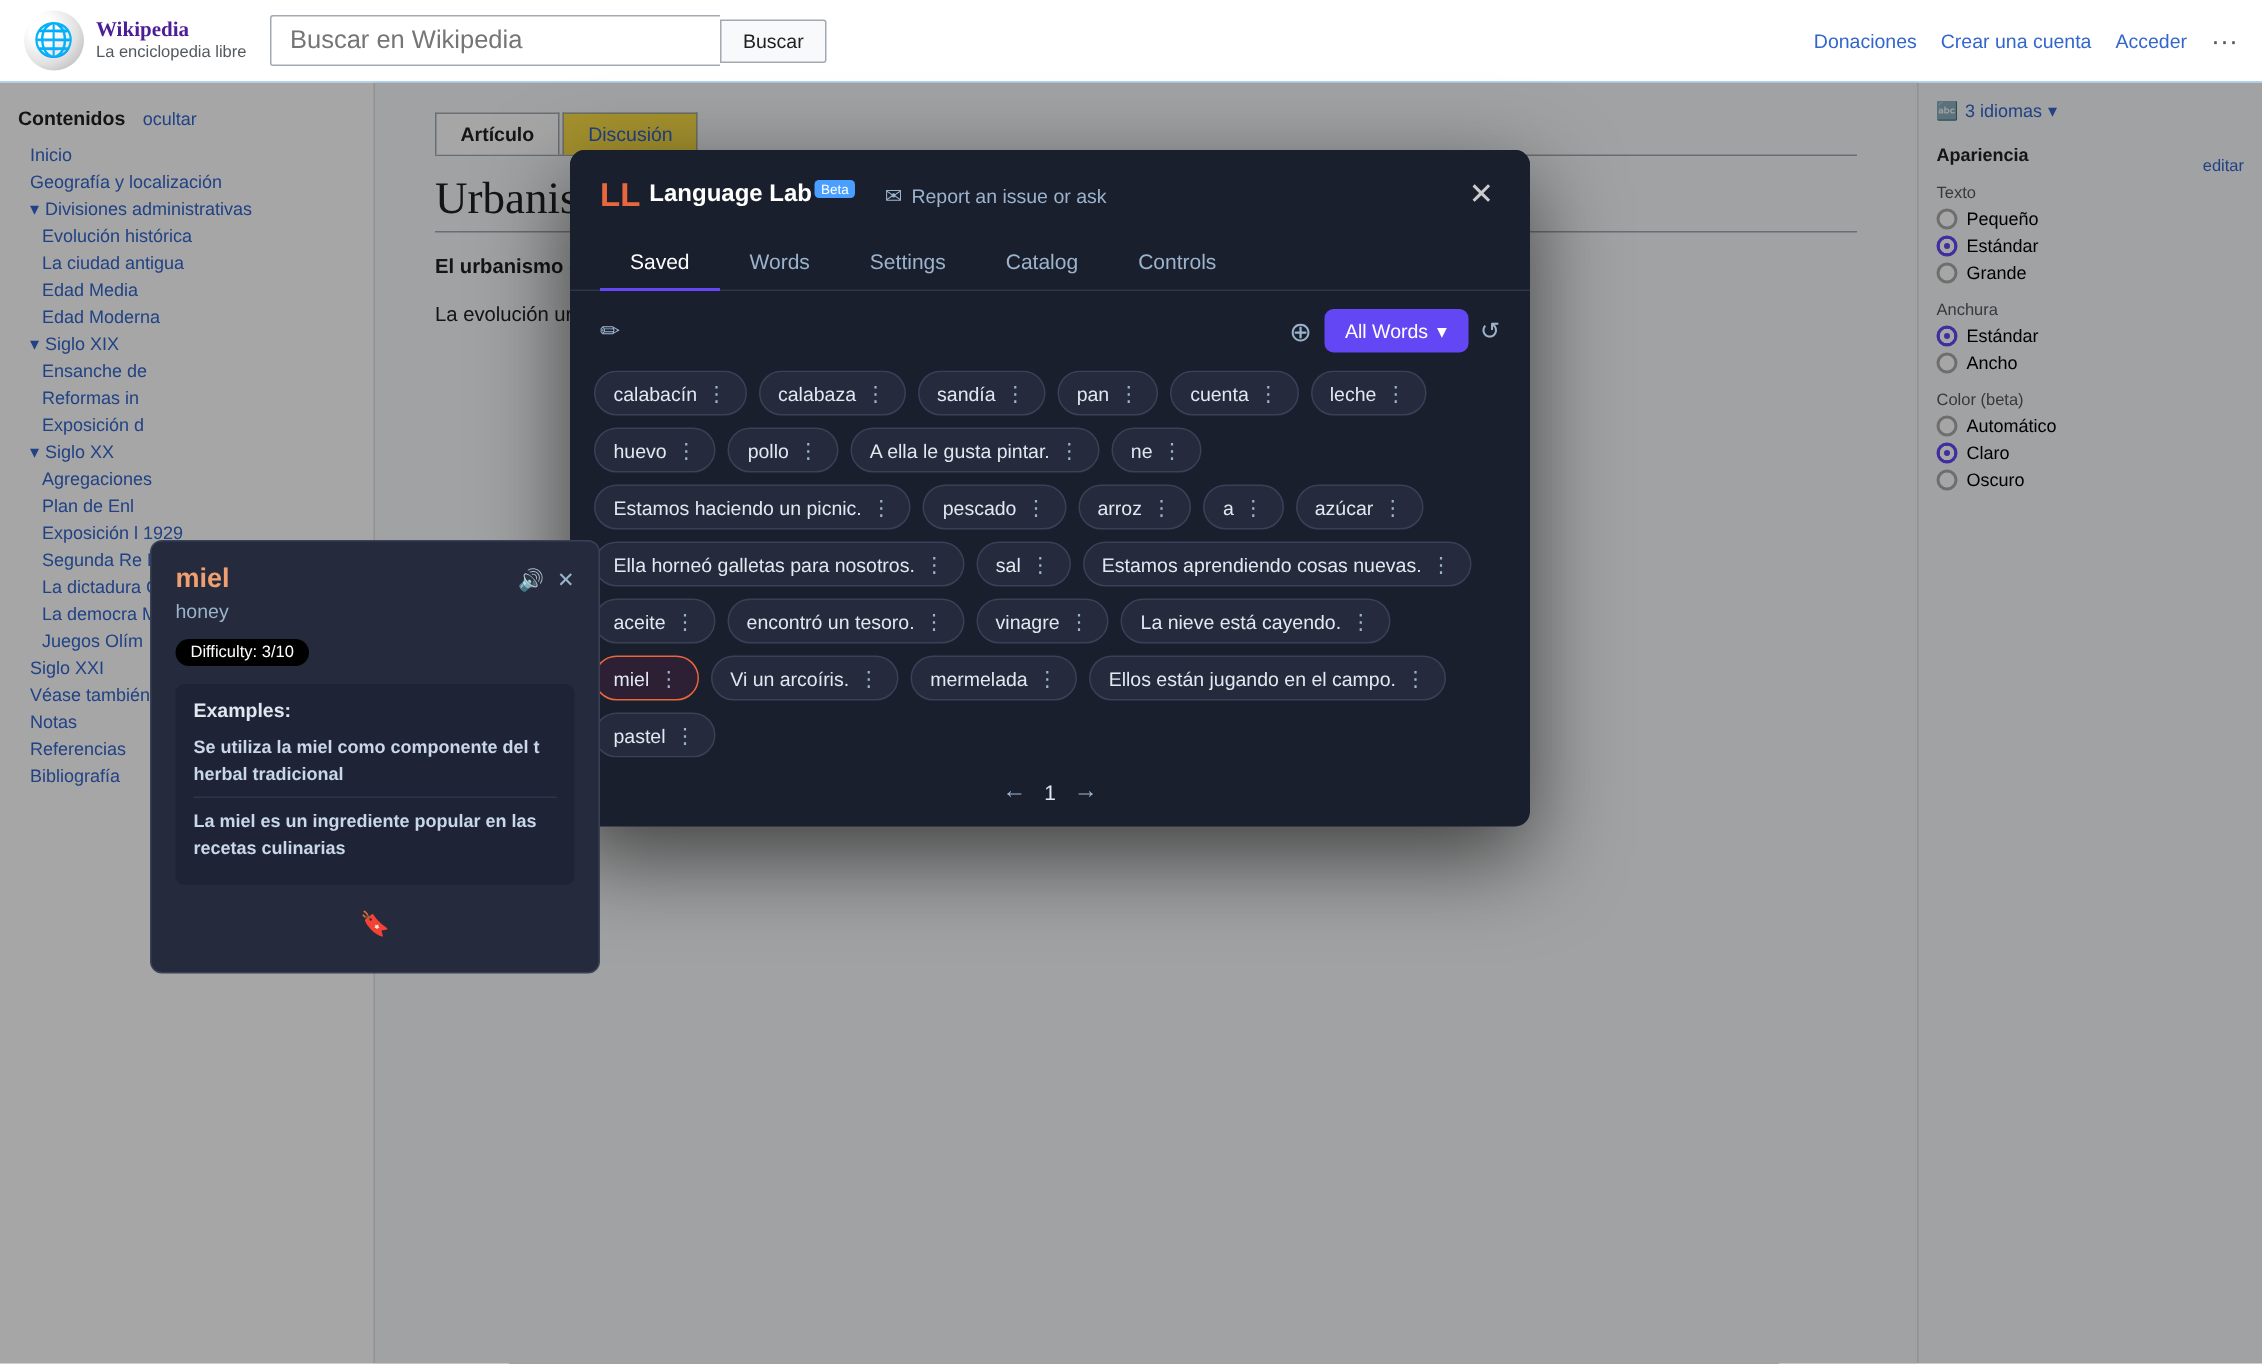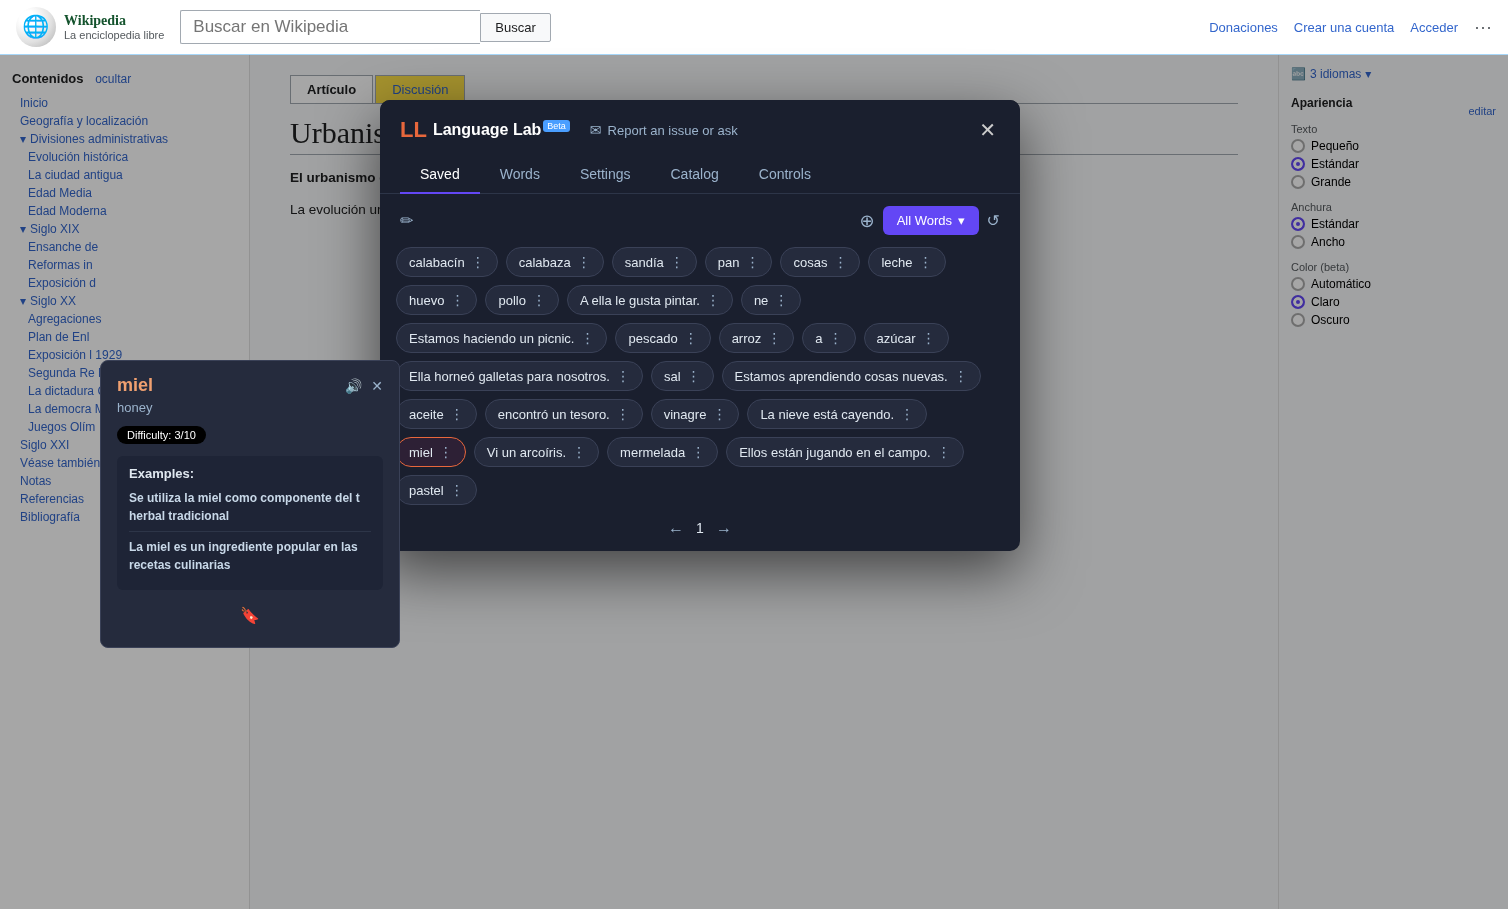--- a/index.html
+++ b/index.html
@@ -44,21 +44,21 @@
       font-size: 22px;
     }
     .wiki-logo-text {
       display: flex;
       flex-direction: column;
     }
     .wiki-logo-title {
       font-size: 14px;
       font-weight: bold;
       font-family: 'Linux Libertine', Georgia, serif;
-      color: #14532d;
+      color: #4c1d95;
     }
     .wiki-logo-subtitle {
       font-size: 11px;
       color: #54595d;
     }
     .wiki-search-wrap {
       display: flex;
       align-items: center;
       flex: 1;
       max-width: 400px;
@@ -657,21 +657,21 @@
         </div>
         <div class="ll-word-chip">
           <span>sandía</span>
           <span class="ll-chip-dots">⋮</span>
         </div>
         <div class="ll-word-chip">
           <span>pan</span>
           <span class="ll-chip-dots">⋮</span>
         </div>
         <div class="ll-word-chip">
-          <span>cosas</span>
+          <span>cuenta</span>
           <span class="ll-chip-dots">⋮</span>
         </div>
         <div class="ll-word-chip">
           <span>leche</span>
           <span class="ll-chip-dots">⋮</span>
         </div>
         <div class="ll-word-chip">
           <span>huevo</span>
           <span class="ll-chip-dots">⋮</span>
         </div>

